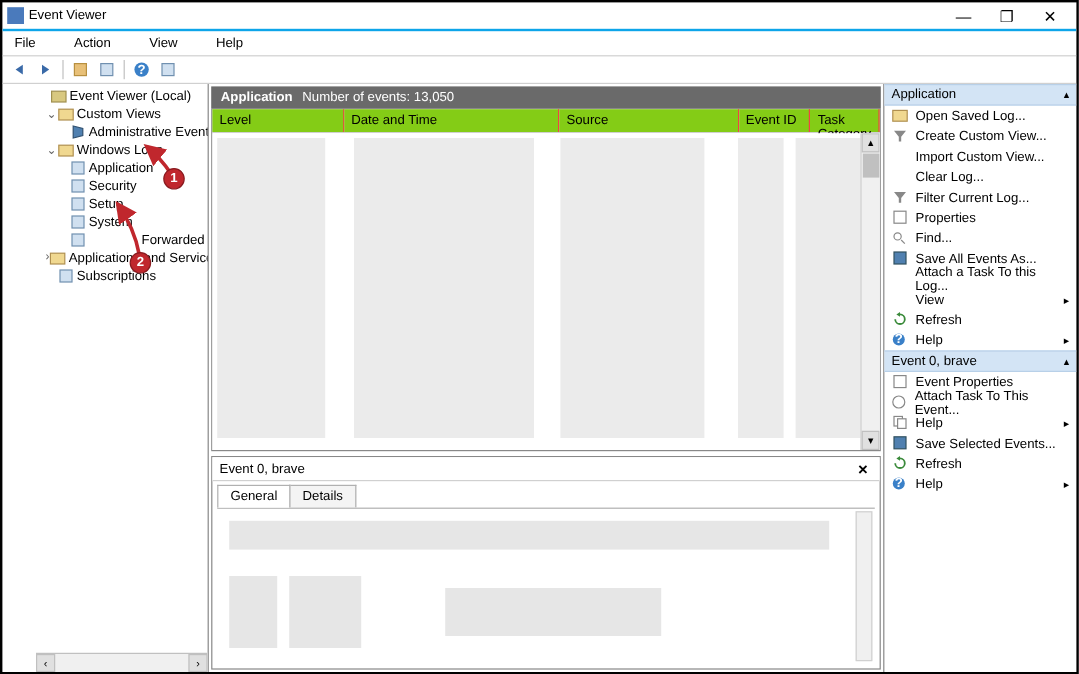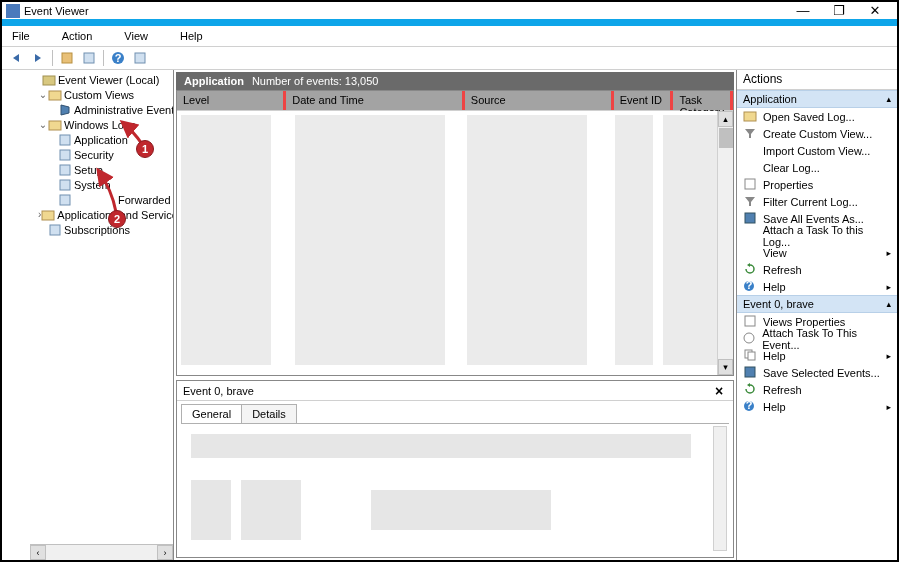--- a/index.html
+++ b/index.html
@@ -1,17 +1,17 @@
 <!DOCTYPE html>
 <html><head>
 <meta charset="utf-8">
 <style>
 * { box-sizing: border-box; margin: 0; padding: 0; font-family: "Segoe UI", Tahoma, sans-serif; font-size: 11px; }
 body { background: #fff; width: 899px; height: 562px; border: 2px solid #000; display: flex; flex-direction: column; overflow: hidden; }
-.titlebar { height: 24px; display: flex; align-items: center; padding: 0 4px; border-bottom: 7px solid #0ea5e9; }
+.titlebar { height: 24px; display: flex; align-items: center; padding: 0 4px; border-bottom: 2px solid #0ea5e9; }
 .titlebar .title { flex: 1; padding-left: 4px; }
 .titlebar .winbtn { width: 36px; height: 20px; display: flex; align-items: center; justify-content: center; font-size: 13px; }
 .menubar { height: 20px; display: flex; align-items: center; padding: 0 4px; gap: 20px; }
 .menubar span { padding: 2px 6px; }
 .toolbar { height: 24px; display: flex; align-items: center; padding: 0 4px; gap: 2px; border-top: 1px solid #d0d0d0; border-bottom: 1px solid #d0d0d0; }
 .toolbar .tbtn { width: 20px; height: 20px; display: flex; align-items: center; justify-content: center; border: 1px solid transparent; }
 .toolbar .sep { width: 1px; height: 16px; background: #c0c0c0; margin: 0 2px; }
 .main { flex: 1; display: flex; min-height: 0; }
 .tree { width: 144px; border-right: 1px solid #888; display: flex; flex-direction: column; }
 .tree-body { flex: 1; overflow: hidden; padding: 2px 0; }
@@ -19,21 +19,21 @@
 .tree-item .tw { width: 10px; text-align: center; font-size: 10px; color: #666; }
 .tree-item .ic { width: 14px; height: 14px; margin-right: 2px; display: inline-block; }
 .tree-scroll { height: 16px; border-top: 1px solid #c0c0c0; background: #f0f0f0; display: flex; }
 .tree-scroll .ar { width: 16px; background: #e0e0e0; border: 1px solid #c0c0c0; text-align: center; font-size: 9px; line-height: 14px; }
 .tree-scroll .track { flex: 1; }
 .center { flex: 1; display: flex; flex-direction: column; border-right: 1px solid #888; padding: 2px; min-width: 0; }
 .list-hdr { height: 18px; background: #6a6a6a; color: #fff; display: flex; align-items: center; padding: 0 8px; gap: 8px; }
 .list-hdr .log { font-weight: bold; }
 .grid { flex: 1; border: 1px solid #888; display: flex; flex-direction: column; min-height: 0; }
 .grid-head { height: 20px; display: flex; border-bottom: 1px solid #d0d0d0; }
-.grid-head .col { padding: 3px 6px; border-right: 3px solid #ef4444; background: #a3a3a3; }
+.grid-head .col { padding: 3px 6px; border-right: 1px solid #ef4444; background: #84cc16; }
 .grid-body { flex: 1; background: #fff; position: relative; overflow: hidden; }
 .grid-body .blur { position: absolute; background: #ebebeb; }
 .grid-sb { position: absolute; right: 0; top: 0; bottom: 0; width: 16px; background: #f0f0f0; border-left: 1px solid #d0d0d0; }
 .grid-sb .ar { height: 16px; background: #e0e0e0; border: 1px solid #c0c0c0; text-align: center; font-size: 9px; display: flex; align-items: center; justify-content: center; }
 .grid-sb .thumb { width: 14px; height: 20px; background: #c0c0c0; margin: 1px auto; }
 .detail { height: 178px; border: 1px solid #888; margin-top: 4px; display: flex; flex-direction: column; }
 .detail-hdr { height: 20px; display: flex; align-items: center; padding: 0 6px; border-bottom: 1px solid #d0d0d0; background: #fff; }
 .detail-hdr .x { margin-left: auto; font-weight: bold; font-size: 14px; width: 16px; text-align: center; }
 .tabs { height: 22px; display: flex; align-items: flex-end; padding: 2px 4px 0; text-align: right; }
 .tabs .tab { padding: 3px 10px; border: 1px solid #b0b0b0; border-bottom: none; background: #f4f4f4; margin-right: -1px; position: relative; }
@@ -272,21 +272,20 @@
         <div class="blur" style="left:10px;top:10px;width:500px;height:24px;"></div>
         <div class="blur" style="left:10px;top:56px;width:40px;height:60px;"></div>
         <div class="blur" style="left:60px;top:56px;width:60px;height:60px;"></div>
         <div class="blur" style="left:190px;top:66px;width:180px;height:40px;"></div>
         <div style="position:absolute;right:2px;top:2px;bottom:2px;width:14px;background:#f0f0f0;border:1px solid #d0d0d0;"></div>
       </div>
     </div>
   </div>
 
   <div class="actions">
-    <div class="actions-title">Actions</div>
     <div class="action-sec">
         <span>Application</span>
         <span class="arw">▴</span>
       </div>
     <div class="action-item">
         <span class="ic">
           <svg width="14" height="12">
             <rect x="1" y="2" width="12" height="9" fill="#f0d890" stroke="#b09050"></rect>
           </svg>
         </span>
@@ -304,32 +303,41 @@
         <span class="ic"></span>
         <span>Import Custom View...</span>
       </div>
     <div class="action-item">
         <span class="ic"></span>
         <span>Clear Log...</span>
       </div>
     <div class="action-item">
         <span class="ic">
           <svg width="14" height="12">
+            <path d="M2 2 L12 2 L8 7 L8 11 L6 11 L6 7 Z" fill="#888"></path>
+          </svg>
+        </span>
+        <span>Filter Current Log...</span>
+      </div>
+    <div class="action-item">
+        <span class="ic">
+          <svg width="14" height="12">
             <rect x="2" y="1" width="10" height="10" fill="#fff" stroke="#888"></rect>
           </svg>
         </span>
         <span>Properties</span>
       </div>
     <div class="action-item">
         <span class="ic">
           <svg width="14" height="12">
-            <path d="M2 2 L12 2 L8 7 L8 11 L6 11 L6 7 Z" fill="#888"></path>
-          </svg>
-        </span>
-        <span>Filter Current Log...</span>
+            <circle cx="5" cy="5" r="3" fill="none" stroke="#888"></circle>
+            <line x1="8" y1="8" x2="11" y2="11" stroke="#888"></line>
+          </svg>
+        </span>
+        <span>Find...</span>
       </div>
     <div class="action-item">
         <span class="ic">
           <svg width="14" height="12">
             <rect x="2" y="1" width="10" height="10" fill="#5080b0" stroke="#305060"></rect>
           </svg>
         </span>
         <span>Save All Events As...</span>
       </div>
     <div class="action-item">
@@ -363,21 +371,21 @@
     <div class="action-sec">
         <span>Event 0, brave</span>
         <span class="arw">▴</span>
       </div>
     <div class="action-item">
         <span class="ic">
           <svg width="14" height="12">
             <rect x="2" y="1" width="10" height="10" fill="#fff" stroke="#888"></rect>
           </svg>
         </span>
-        <span>Views Properties</span>
+        <span>Event Properties</span>
       </div>
     <div class="action-item">
         <span class="ic">
           <svg width="14" height="12">
             <circle cx="6" cy="6" r="5" fill="none" stroke="#888"></circle>
           </svg>
         </span>
         <span>Attach Task To This Event...</span>
       </div>
     <div class="action-item">

